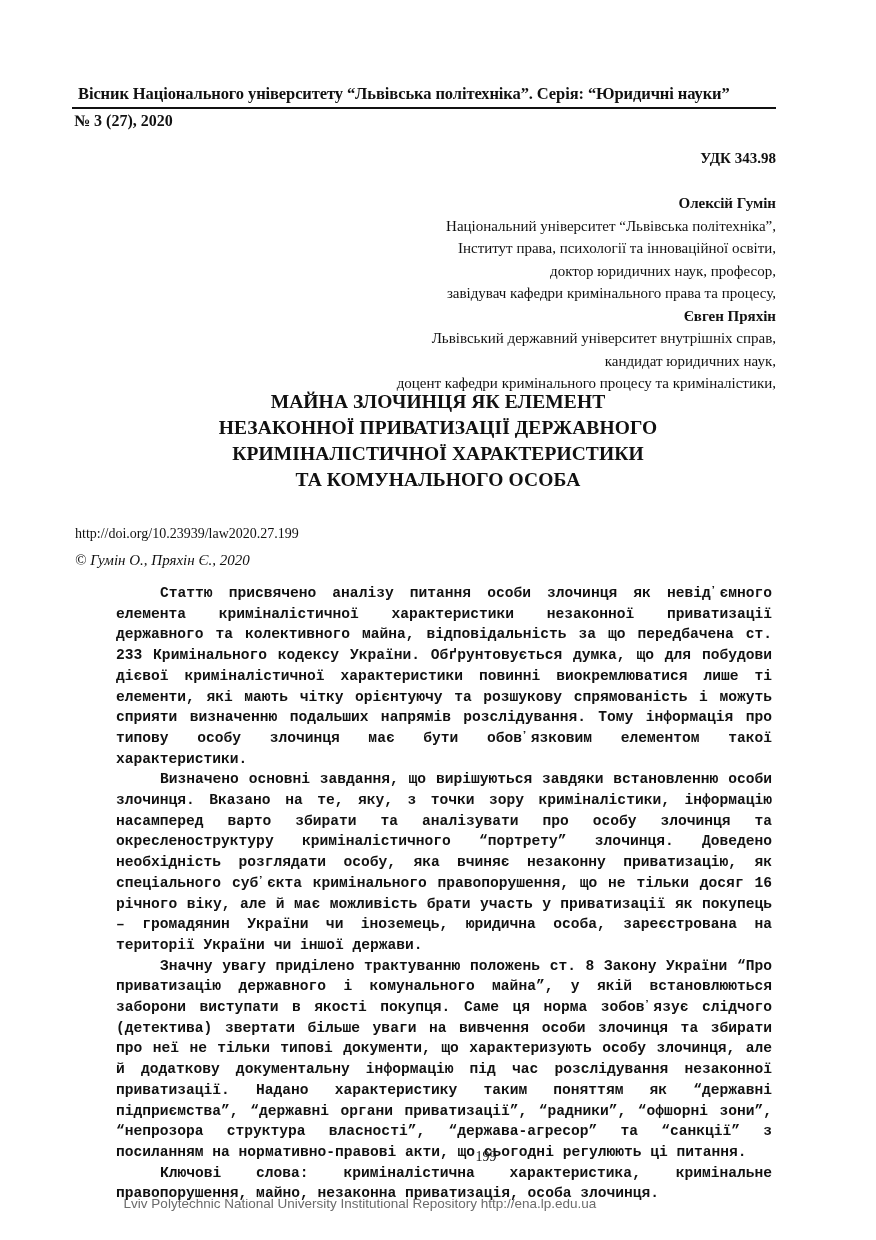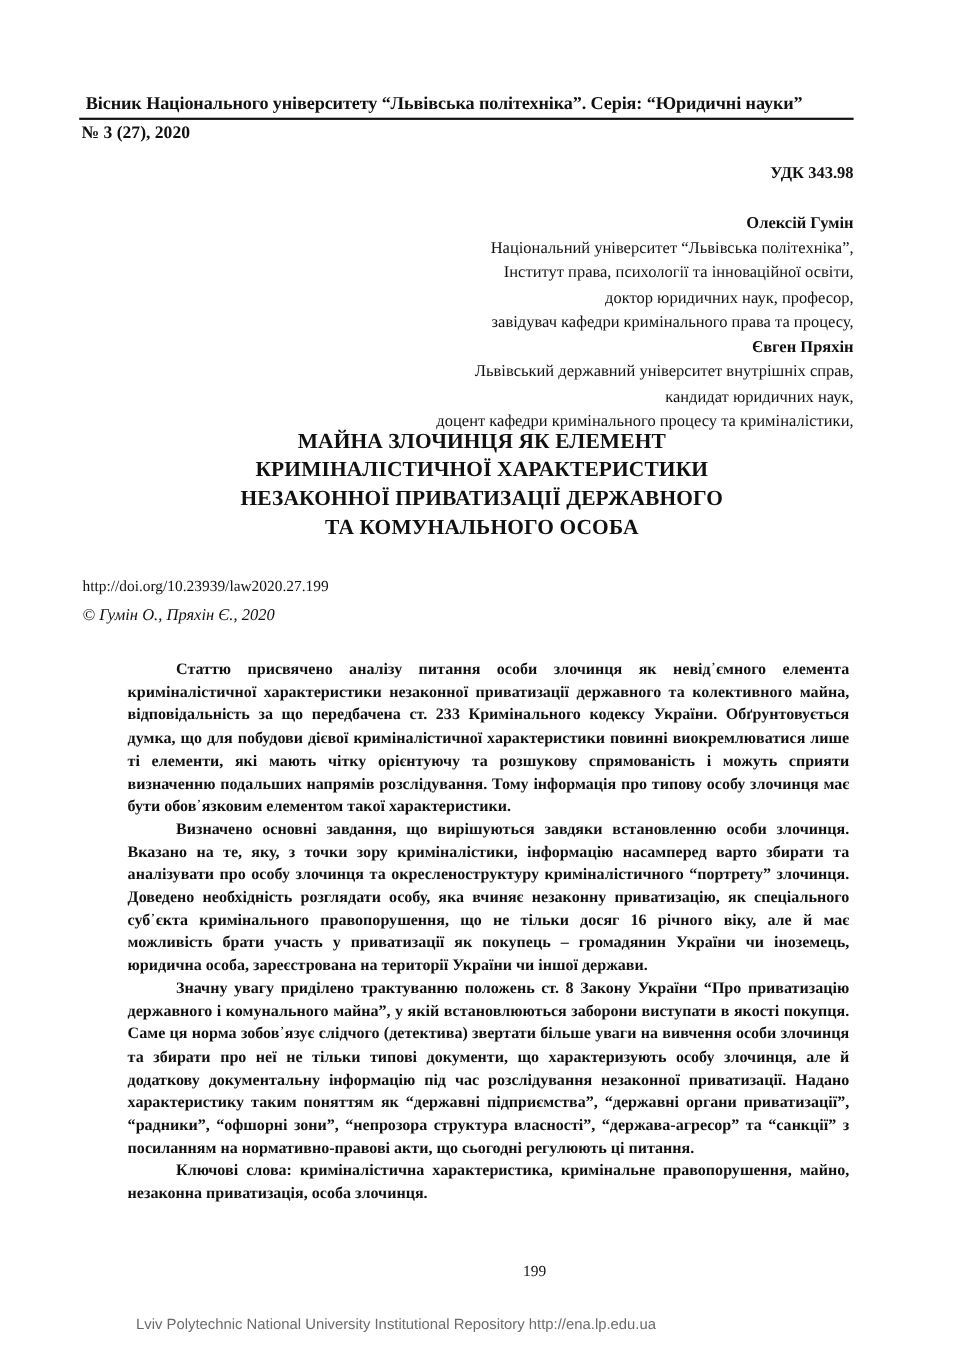--- a/index.html
+++ b/index.html
@@ -88,22 +88,21 @@
     }
     .abstract {
       position: absolute;
       left: 116px;
       top: 583px;
       width: 656px;
       font-weight: bold;
       font-size: 14.6px;
       line-height: 20.7px;
       text-align: justify;
-      font-family: Liberation Serif, serif;
-      margin-top: 16px;
+      font-family: Liberation Mono, monospace;
     }
     .abstract p {
       margin: 0;
       text-indent: 44px;
     }
     .page-number {
       position: absolute;
       left: 0;
       width: 876px;
       top: 1149px;
@@ -138,22 +137,22 @@
   <div>доктор юридичних наук, професор,</div>
   <div>завідувач кафедри кримінального права та процесу,</div>
   <div class="name">Євген Пряхін</div>
   <div>Львівський державний університет внутрішніх справ,</div>
   <div>кандидат юридичних наук,</div>
   <div>доцент кафедри кримінального процесу та криміналістики,</div>
 </div>
 
 <div class="title">
   <div>МАЙНА ЗЛОЧИНЦЯ ЯК ЕЛЕМЕНТ</div>
+  <div>НЕЗАКОННОЇ ПРИВАТИЗАЦІЇ ДЕРЖАВНОГО</div>
   <div>КРИМІНАЛІСТИЧНОЇ ХАРАКТЕРИСТИКИ</div>
-  <div>НЕЗАКОННОЇ ПРИВАТИЗАЦІЇ ДЕРЖАВНОГО</div>
   <div>ТА КОМУНАЛЬНОГО ОСОБА</div>
 </div>
 
 <div class="doi">http://doi.org/10.23939/law2020.27.199</div>
 <div class="copyright">© Гумін О., Пряхін Є., 2020</div>
 
 <div class="abstract">
   <p>Статтю присвячено аналізу питання особи злочинця як невід᾽ємного елемента криміналістичної характеристики незаконної приватизації державного та колективного майна, відповідальність за що передбачена ст. 233 Кримінального кодексу України. Обґрунтовується думка, що для побудови дієвої криміналістичної характеристики повинні виокремлюватися лише ті елементи, які мають чітку орієнтуючу та розшукову спрямованість і можуть сприяти визначенню подальших напрямів розслідування. Тому інформація про типову особу злочинця має бути обов᾽язковим елементом такої характеристики.</p>
   <p>Визначено основні завдання, що вирішуються завдяки встановленню особи злочинця. Вказано на те, яку, з точки зору криміналістики, інформацію насамперед варто збирати та аналізувати про особу злочинця та окресленоструктуру криміналістичного “портрету” злочинця. Доведено необхідність розглядати особу, яка вчиняє незаконну приватизацію, як спеціального суб᾽єкта кримінального правопорушення, що не тільки досяг 16 річного віку, але й має можливість брати участь у приватизації як покупець – громадянин України чи іноземець, юридична особа, зареєстрована на території України чи іншої держави.</p>
   <p>Значну увагу приділено трактуванню положень ст. 8 Закону України “Про приватизацію державного і комунального майна”, у якій встановлюються заборони виступати в якості покупця. Саме ця норма зобов᾽язує слідчого (детектива) звертати більше уваги на вивчення особи злочинця та збирати про неї не тільки типові документи, що характеризують особу злочинця, але й додаткову документальну інформацію під час розслідування незаконної приватизації. Надано характеристику таким поняттям як “державні підприємства”, “державні органи приватизації”, “радники”, “офшорні зони”, “непрозора структура власності”, “держава-агресор” та “санкції” з посиланням на нормативно-правові акти, що сьогодні регулюють ці питання.</p>

